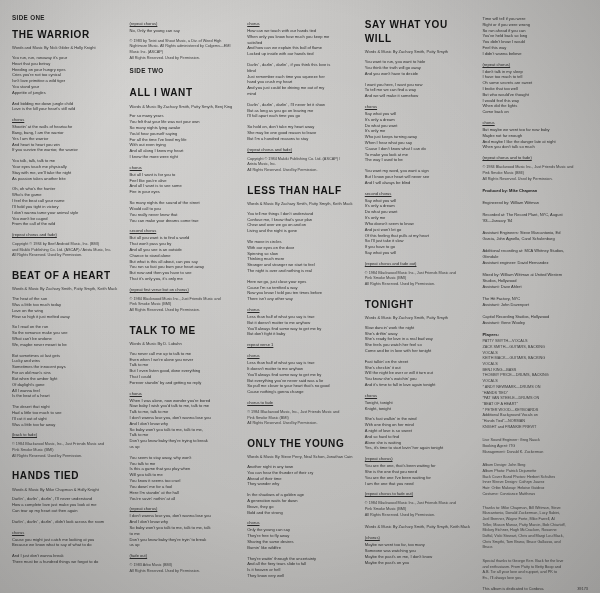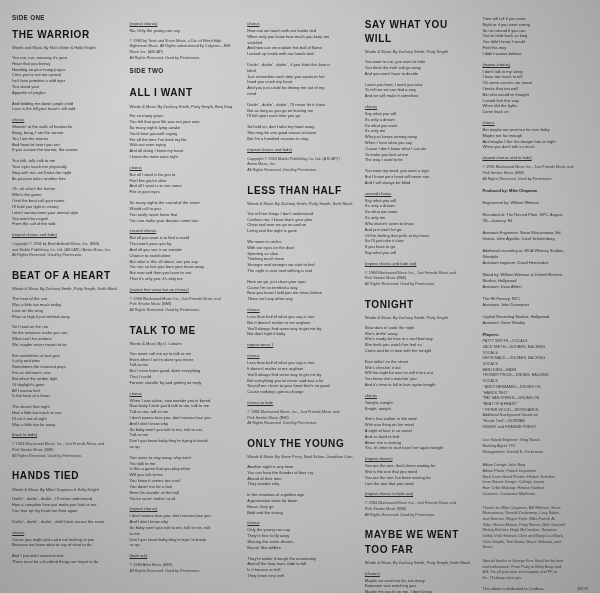--- a/index.html
+++ b/index.html
@@ -451,21 +451,20 @@
         <div class="section-label">(repeat chorus)</div>
         <div class="lyric">You are the one, that's been waiting for
 She is the one that you need
 You are the one I've been waiting for
 I am the one that you need</div>
         <div class="section-label">(repeat chorus to fade out)</div>
         <div class="pub">© 1984 Blackwood Music Inc., Just Friends Music and
 Pink Smoke Music (BMI)
 All Rights Reserved. Used by Permission.</div>
 
-        <div class="song-title">MAYBE WE WENT TOO FAR</div>
         <div class="credit">Words &amp; Music By Zachary Smith, Patty Smyth, Keith Mack</div>
         <div class="section-label">(chorus)</div>
         <div class="lyric">Maybe we went too far, too many
 Someone was watching you
 Maybe the past's on me, I don't know
 Maybe the past's on you</div>
       </div>
     </div>
 
     <div class="col col5">

